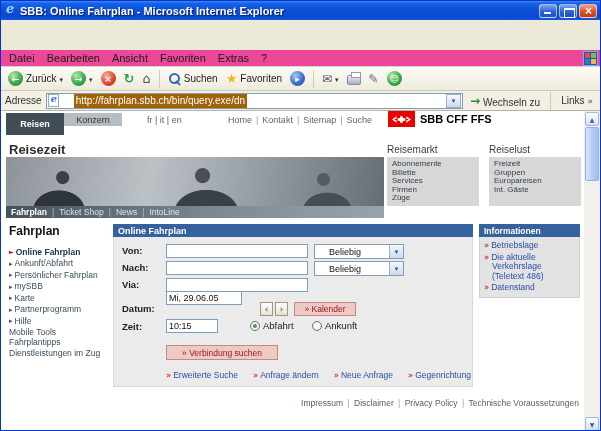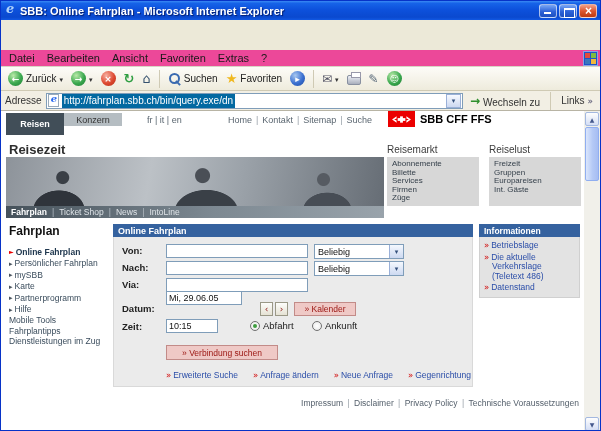--- a/index.html
+++ b/index.html
@@ -69,21 +69,21 @@
   .media-icon::before { content:"▸"; font-family:"DejaVu Sans",sans-serif; font-size:9px; color:#fff; }
 
   
   .addressbar { height:20px; display:flex; align-items:center; gap:4px; padding:0 4px;
     background:#f2efe4; border-bottom:1px solid #b8b4a4; font-size:10px; color:#333; }
   .addr-input { flex:1; height:16px; background:#fff; border:1px solid #7f9db9;
     display:flex; align-items:center; gap:3px; padding:0 1px; overflow:hidden; }
   .page-icon { width:11px; height:13px; background:#fff; border:1px solid #9ab; position:relative; flex:none; }
   .page-icon::before { content:"e"; position:absolute; left:2px; top:-2px;
     font:italic bold 10px "DejaVu Serif",serif; color:#2a6af0; }
-  .url { background:#0369a1; color:#fff; padding:8px 2px; white-space:nowrap; font-size:10px; }
+  .url { background:#a16207; color:#fff; padding:8px 2px; white-space:nowrap; font-size:10px;margin-left:12px; }
   .addr-dd { width:15px; height:14px; margin-left:auto; flex:none;
     background:linear-gradient(#f6f9ff,#cdd9f1); border:1px solid #9ab0d8;
     display:flex; align-items:center; justify-content:center; }
   .addr-dd::before { content:"▾"; font-family:"DejaVu Sans",sans-serif; font-size:7px; color:#34507c; }
   .go-btn,.links-btn { display:flex; align-items:flex-end; gap:3px; padding:1px 3px; white-space:nowrap; }
   .go-icon::before { content:"→"; font-family:"DejaVu Sans",sans-serif; font-weight:bold;
     font-size:12px; color:#2e8f2e; }
   .links-chev::before { content:"»"; font-family:"DejaVu Sans",sans-serif; font-size:9px; color:#446; }
 
   
@@ -167,21 +167,21 @@
   .panel-head { height:13px; background:#35629f; color:#fff; font-size:9px; font-weight:bold;
     display:flex; align-items:center; padding:0 5px; }
   .formpanel { position:absolute; left:112px; top:113px; width:360px; }
   .form-body { position:relative; height:150px; background:#ebebeb;
     border:1px solid #d9d9d9; border-top:none; }
   .fl { position:absolute; left:8px; font-size:9.5px; font-weight:bold; color:#222; }
   .ti { position:absolute; height:14px; border:1px solid #7f9db9; background:#fff;
     font-size:9px; padding:0 2px; font-family:inherit; color:#111; }
   .selbox { position:absolute; left:200px; width:90px; height:15px; display:flex; align-items:center;
     border:1px solid #7f9db9; background:#fff; }
-  .stext { flex:1; padding:0 3px; font-size:9px; color:#111; }
+  .stext { flex:1; padding:0 14px; font-size:9px; color:#111; }
   .sdd { width:14px; height:13px; background:linear-gradient(#f4f8fe,#cdd9f1);
     border-left:1px solid #9ab0d8; display:flex; align-items:center; justify-content:center; }
   .sdd::before { content:"▾"; font-family:"DejaVu Sans",sans-serif; font-size:7px; color:#34507c; }
   .db { position:absolute; top:65px; width:13px; height:14px; display:flex; align-items:center;
     justify-content:center; background:linear-gradient(#fdfdfb,#e5e2d4); border:1px solid #9a9887;
     font-family:"DejaVu Sans",sans-serif; font-size:9px; color:#8c1010; }
   .redbtn { position:absolute; display:flex; align-items:center; justify-content:center;
     background:#efc9c6; border:1px solid #c28b88; color:#9a1410; font-size:8.5px; }
   .radio-grp { position:absolute; top:83px; display:flex; align-items:center; gap:3px;
     font-size:9.5px; color:#222; }
@@ -359,20 +359,24 @@
       </div>
 
       <div class="sidebar">
         <div class="sidebar-title">Fahrplan</div>
         <div class="side-item active">
           <span class="arrR"></span>
           <span>Online Fahrplan</span>
         </div>
         <div class="side-item">
           <span class="arrD"></span>
+          <span>Ankunft/Abfahrt</span>
+        </div>
+        <div class="side-item">
+          <span class="arrD"></span>
           <span>Persönlicher Fahrplan</span>
         </div>
         <div class="side-item">
           <span class="arrD"></span>
           <span>mySBB</span>
         </div>
         <div class="side-item">
           <span class="arrD"></span>
           <span>Karte</span>
         </div>

